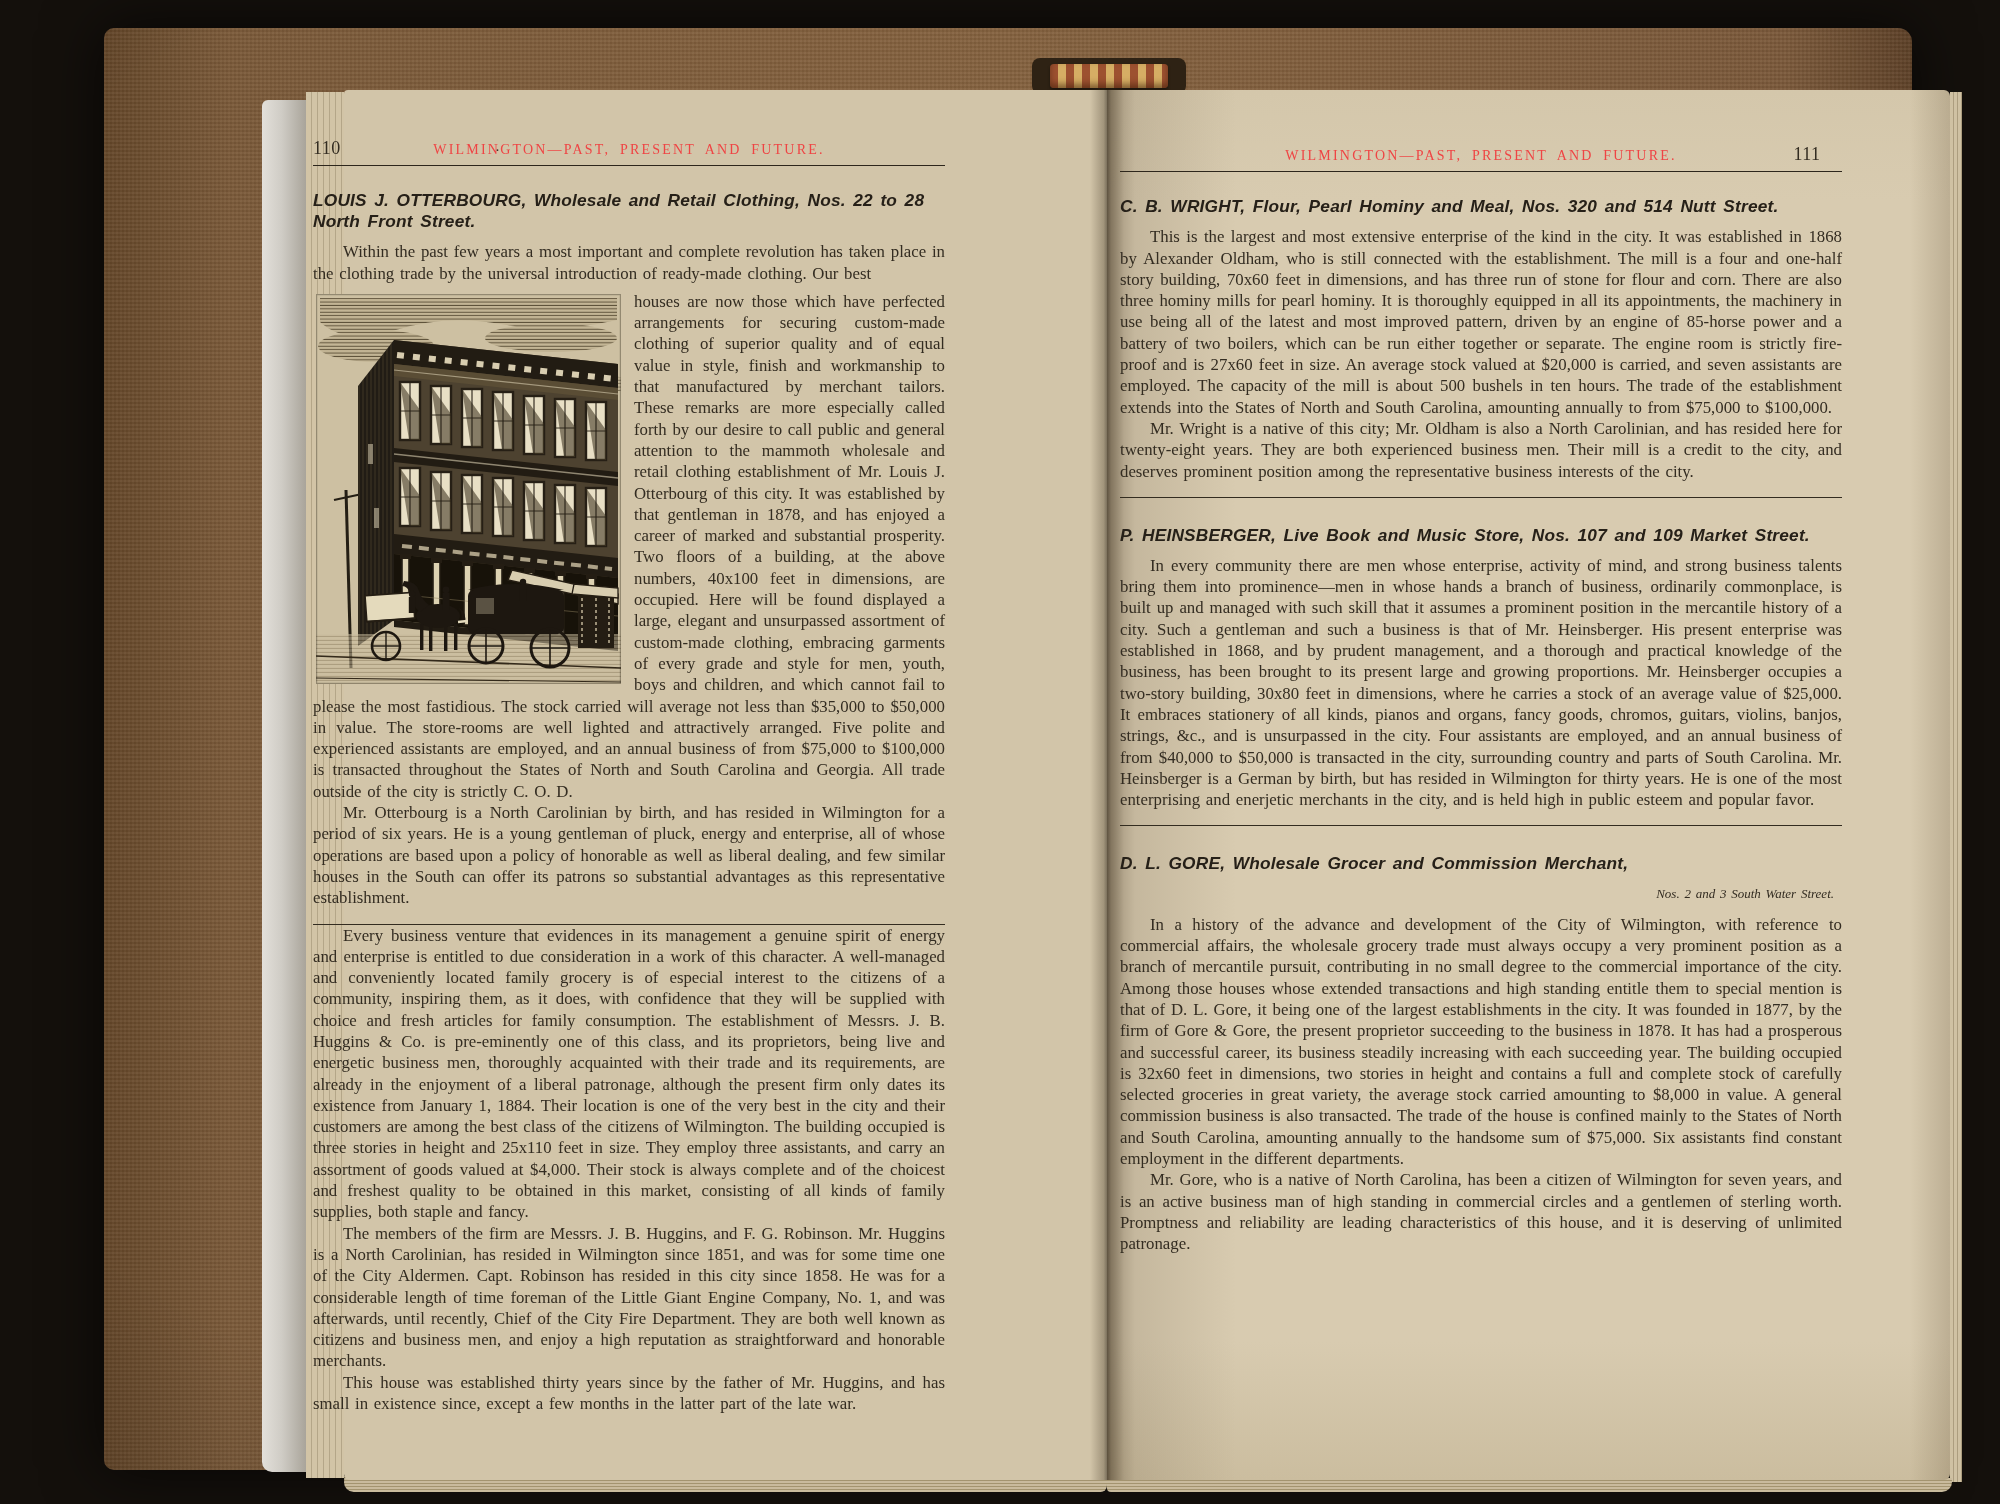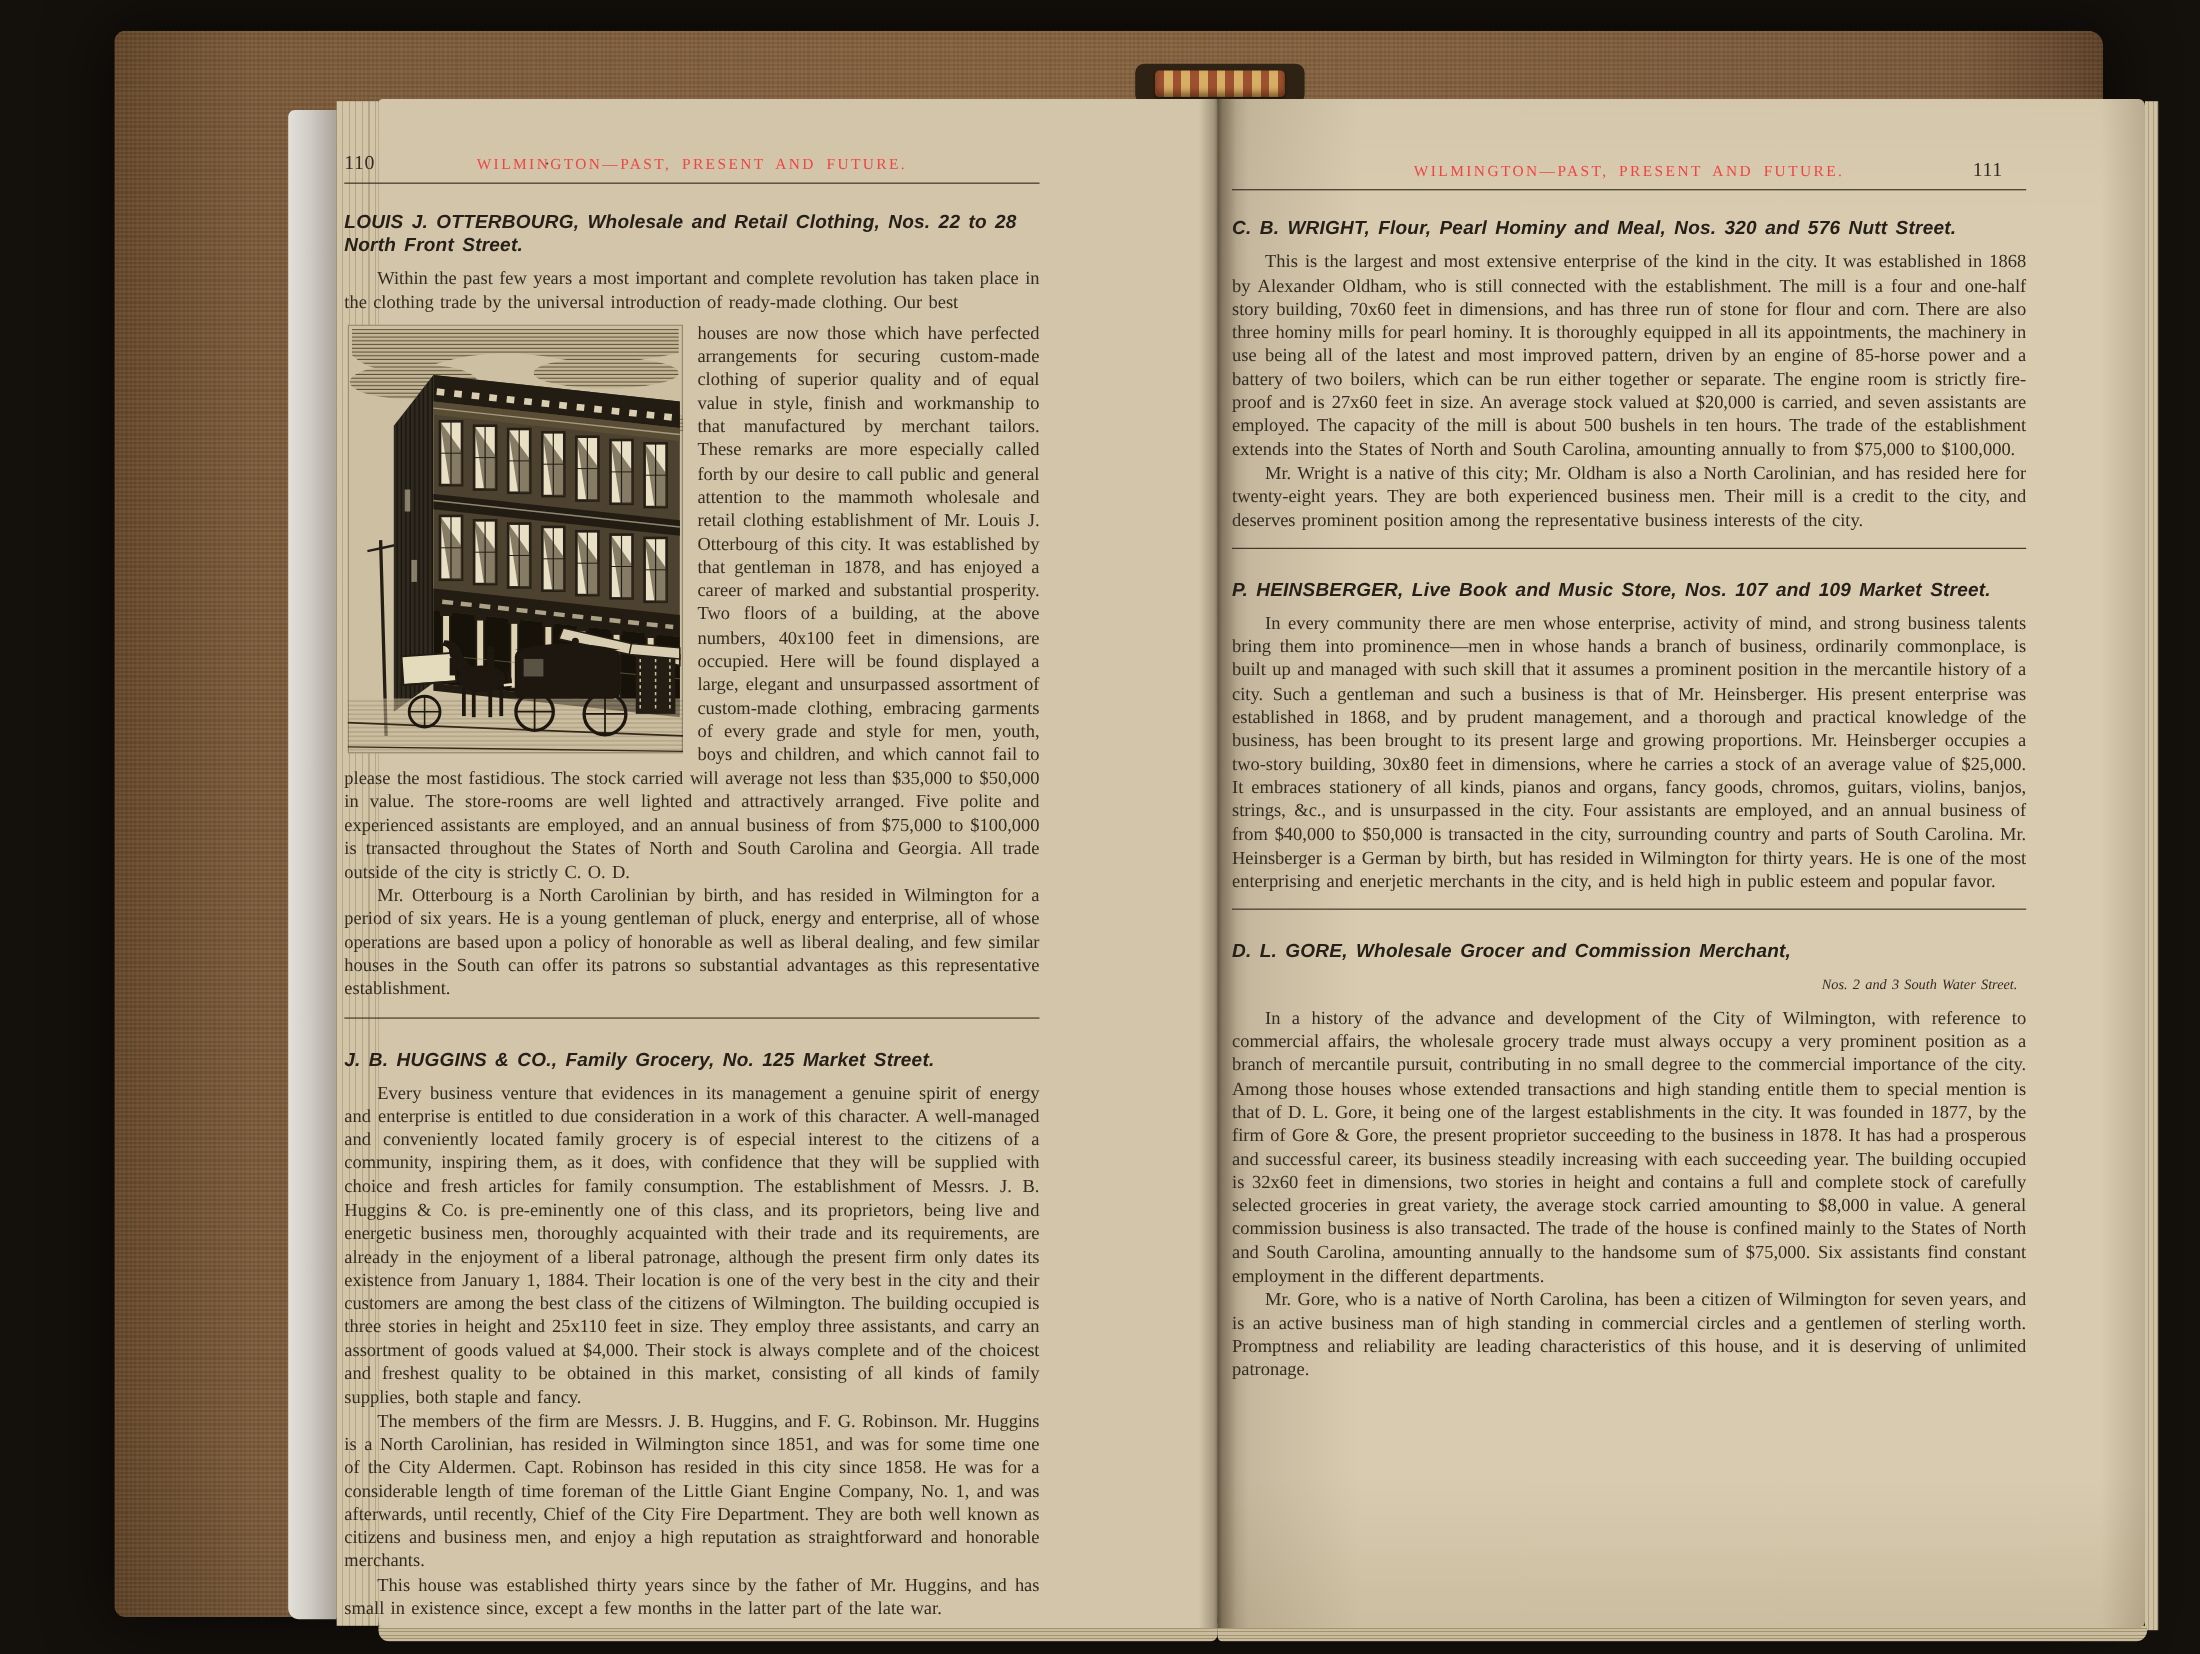--- a/index.html
+++ b/index.html
@@ -249,35 +249,34 @@
       </g>
 
       <rect x="0.6" y="0.6" width="303.8" height="388.8" fill="none" stroke="rgba(40,33,24,.35)" stroke-width="1.2"></rect>
     </svg>
     <p>houses are now those which have perfected arrangements for securing custom-made clothing of superior quality and of equal value in style, finish and workmanship to that manufactured by merchant tailors.  These remarks are more especially called forth by our desire to call public and general attention to the mammoth wholesale and retail clothing establishment of Mr. Louis J. Otterbourg of this city.  It was established by that gentleman in 1878, and has enjoyed a career of marked and substantial prosperity.  Two floors of a building, at the above numbers, 40x100 feet in dimensions, are occupied.  Here will be found displayed a large, elegant and unsurpassed assortment of custom-made clothing, embracing garments of every grade and style for men, youth, boys and children, and which cannot fail to please the most fastidious.  The stock carried will average not less than $35,000 to $50,000 in value.  The store-rooms are well lighted and attractively arranged.  Five polite and experienced assistants are employed, and an annual business of from $75,000 to $100,000 is transacted throughout the States of North and South Carolina and Georgia.  All trade outside of the city is strictly C. O. D.</p>
   </div>
 
   <p class="clr">Mr. Otterbourg is a North Carolinian by birth, and has resided in Wilmington for a period of six years.  He is a young gentleman of pluck, energy and enterprise, all of whose operations are based upon a policy of honorable as well as liberal dealing, and few similar houses in the South can offer its patrons so substantial advantages as this representative establishment.</p>
 
   <hr class="sec-rule">
-  <h2 class="sec-head">J. B. HUGGINS &amp; CO., Family Grocery, No. 125 Market Street.</h2>
   <p class="ind">Every business venture that evidences in its management a genuine spirit of energy and enterprise is entitled to due consideration in a work of this character.  A well-managed and conveniently located family grocery is of especial interest to the citizens of a community, inspiring them, as it does, with confidence that they will be supplied with choice and fresh articles for family consumption.  The establishment of Messrs. J. B. Huggins &amp; Co. is pre-eminently one of this class, and its proprietors, being live and energetic business men, thoroughly acquainted with their trade and its requirements, are already in the enjoyment of a liberal patronage, although the present firm only dates its existence from January 1, 1884.  Their location is one of the very best in the city and their customers are among the best class of the citizens of Wilmington.  The building occupied is three stories in height and 25x110 feet in size.  They employ three assistants, and carry an assortment of goods valued at $4,000.  Their stock is always complete and of the choicest and freshest quality to be obtained in this market, consisting of all kinds of family supplies, both staple and fancy.</p>
   <p class="ind">The members of the firm are Messrs. J. B. Huggins, and F. G. Robinson.  Mr. Huggins is a North Carolinian, has resided in Wilmington since 1851, and was for some time one of the City Aldermen.  Capt. Robinson has resided in this city since 1858.  He was for a considerable length of time foreman of the Little Giant Engine Company, No. 1, and was afterwards, until recently, Chief of the City Fire Department.  They are both well known as citizens and business men, and enjoy a high reputation as straightforward and honorable merchants.</p>
   <p class="ind">This house was established thirty years since by the father of Mr. Huggins, and has small in existence since, except a few months in the latter part of the late war.</p>
 </div>
 
 <div class="col col-right">
   <div class="hdr">
     <span class="pgnum"></span>
     <span class="runhead">WILMINGTON—PAST, PRESENT AND FUTURE.</span>
     <span class="pgnum pg-right">111</span>
   </div>
   <hr class="hdr-rule">
 
-  <h2 class="sec-head first">C. B. WRIGHT, Flour, Pearl Hominy and Meal, Nos. 320 and 576 Nutt Street.</h2>
+  <h2 class="sec-head first">C. B. WRIGHT, Flour, Pearl Hominy and Meal, Nos. 320 and 514 Nutt Street.</h2>
   <p class="ind">This is the largest and most extensive enterprise of the kind in the city.  It was established in 1868 by Alexander Oldham, who is still connected with the establishment.  The mill is a four and one-half story building, 70x60 feet in dimensions, and has three run of stone for flour and corn.  There are also three hominy mills for pearl hominy.  It is thoroughly equipped in all its appointments, the machinery in use being all of the latest and most improved pattern, driven by an engine of 85-horse power and a battery of two boilers, which can be run either together or separate.  The engine room is strictly fire-proof and is 27x60 feet in size.  An average stock valued at $20,000 is carried, and seven assistants are employed.  The capacity of the mill is about 500 bushels in ten hours.  The trade of the establishment extends into the States of North and South Carolina, amounting annually to from $75,000 to $100,000.</p>
   <p class="ind">Mr. Wright is a native of this city; Mr. Oldham is also a North Carolinian, and has resided here for twenty-eight years.  They are both experienced business men.  Their mill is a credit to the city, and deserves prominent position among the representative business interests of the city.</p>
 
   <hr class="sec-rule">
   <h2 class="sec-head">P. HEINSBERGER, Live Book and Music Store, Nos. 107 and 109 Market Street.</h2>
   <p class="ind">In every community there are men whose enterprise, activity of mind, and strong business talents bring them into prominence—men in whose hands a branch of business, ordinarily commonplace, is built up and managed with such skill that it assumes a prominent position in the mercantile history of a city.  Such a gentleman and such a business is that of Mr. Heinsberger.  His present enterprise was established in 1868, and by prudent management, and a thorough and practical knowledge of the business, has been brought to its present large and growing proportions.  Mr. Heinsberger occupies a two-story building, 30x80 feet in dimensions, where he carries a stock of an average value of $25,000.  It embraces stationery of all kinds, pianos and organs, fancy goods, chromos, guitars, violins, banjos, strings, &amp;c., and is unsurpassed in the city.  Four assistants are employed, and an annual business of from $40,000 to $50,000 is transacted in the city, surrounding country and parts of South Carolina.  Mr. Heinsberger is a German by birth, but has resided in Wilmington for thirty years.  He is one of the most enterprising and enerjetic merchants in the city, and is held high in public esteem and popular favor.</p>
 
   <hr class="sec-rule">
   <h2 class="sec-head">D. L. GORE, Wholesale Grocer and Commission Merchant,</h2>
   <div class="sub-head">Nos. 2 and 3 South Water Street.</div>

